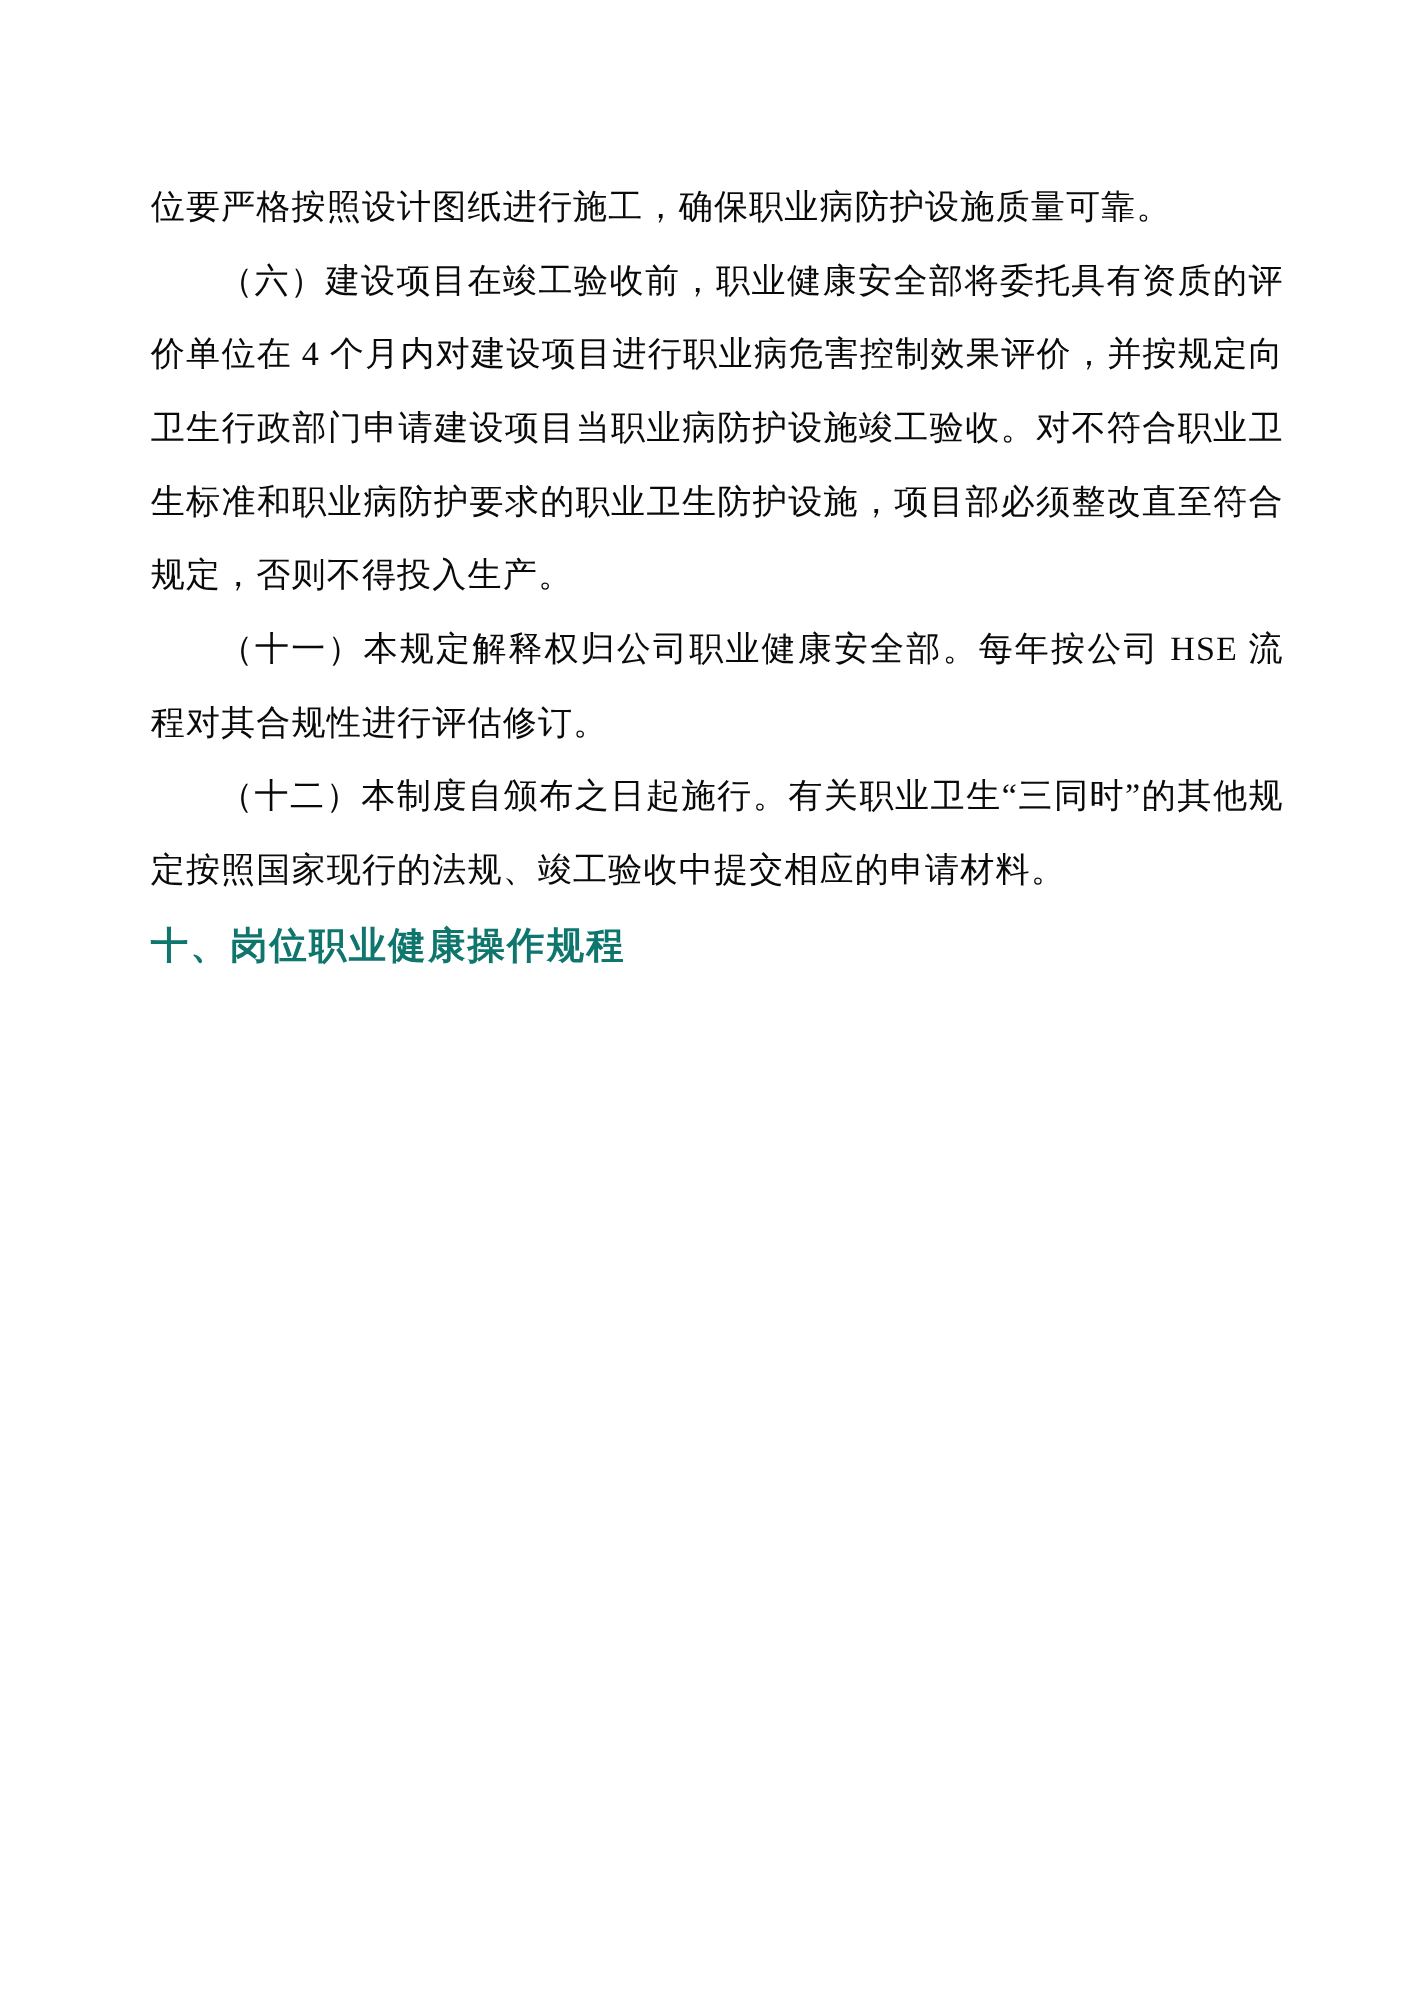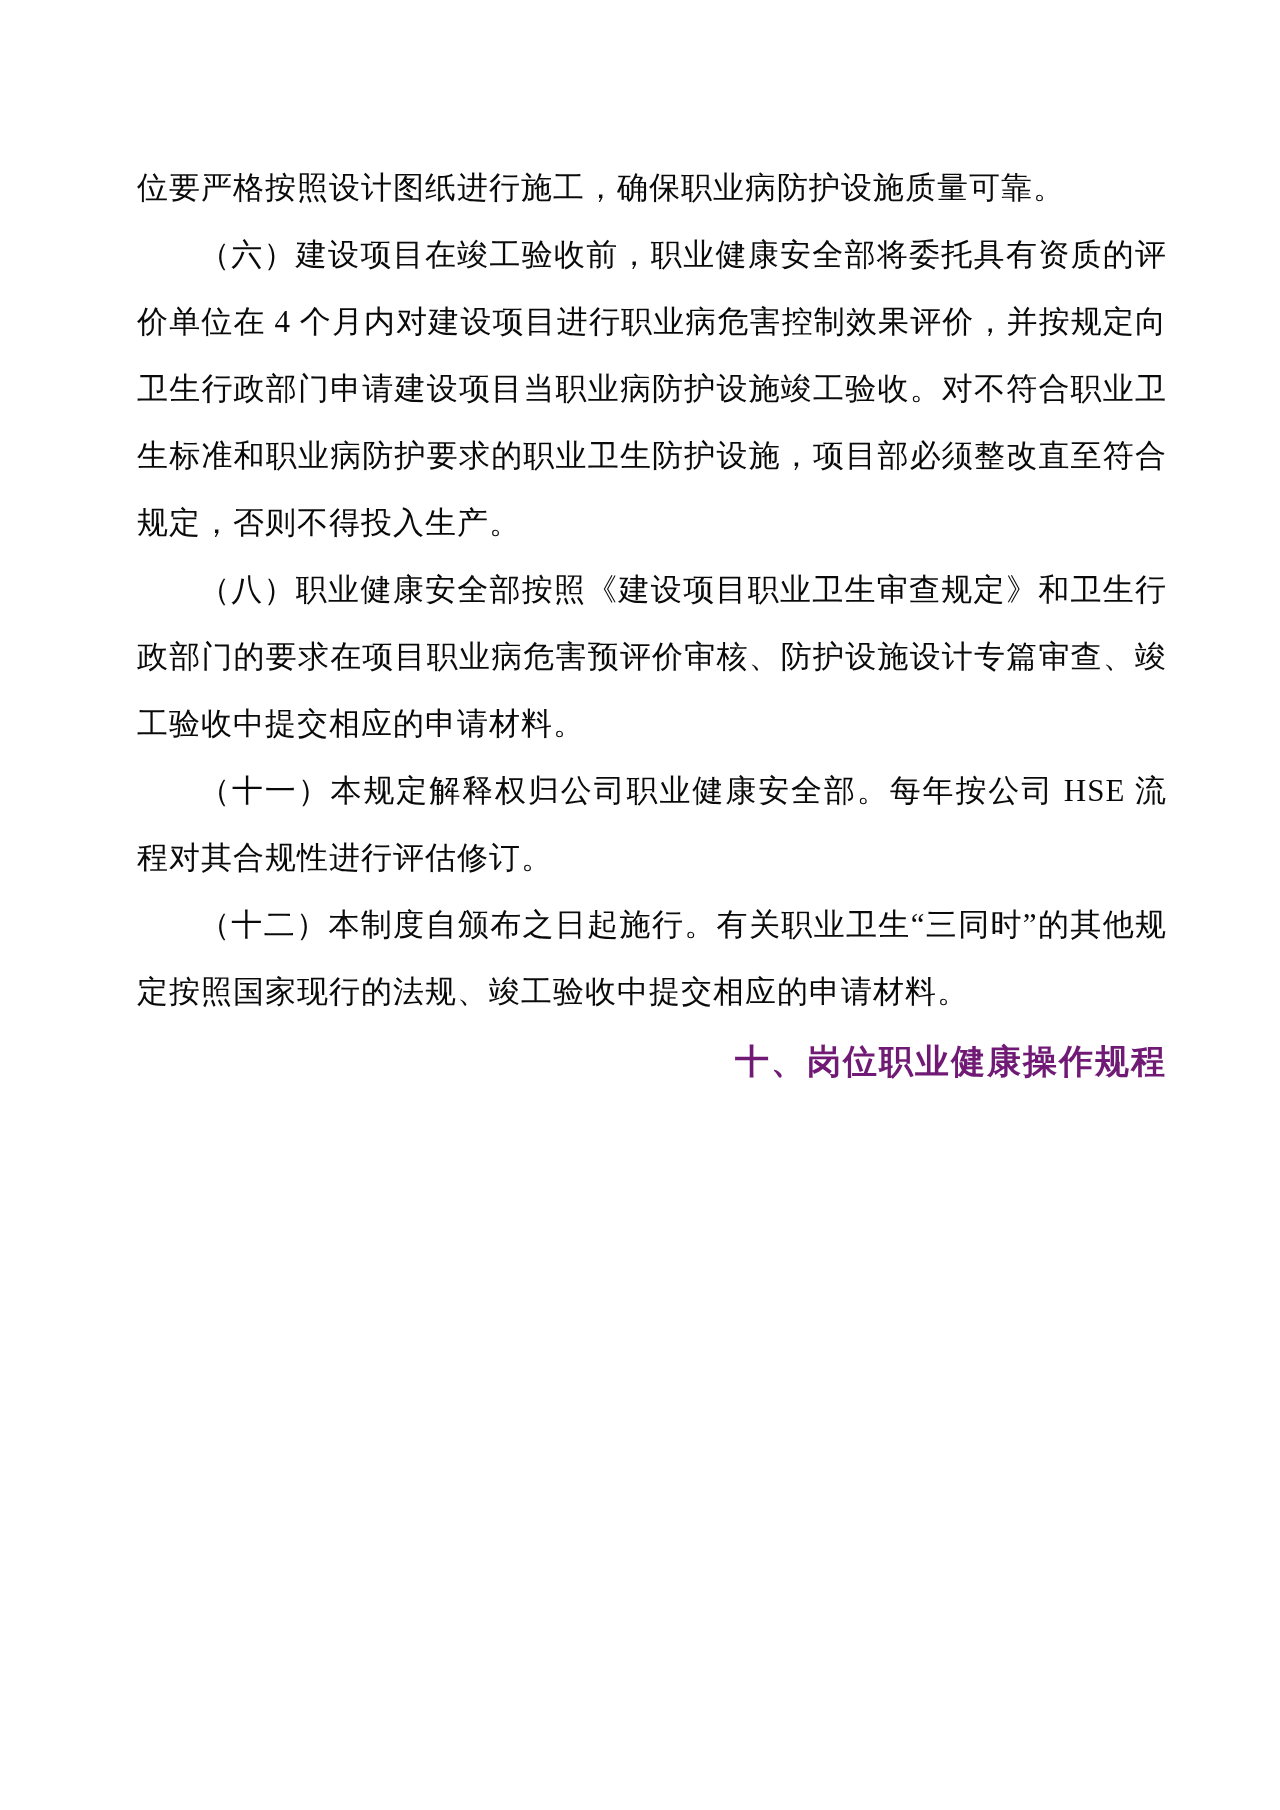--- a/index.html
+++ b/index.html
@@ -30,27 +30,27 @@
   .doc-content p {
     margin: 0;
     padding: 0;
   }
   .doc-content p.indent {
     text-indent: 2em;
   }
   .section-heading {
     margin: 0;
     padding: 0;
-    text-align: right;
+    text-align: left;
     font-family: "Liberation Sans", sans-serif;
     font-weight: bold;
     font-size: 34px;
     line-height: 72px;
     letter-spacing: 2px;
-    color: #701a75;
+    color: #0f766e;
   }
   .page-footer {
     position: absolute;
     top: 1672px;
     left: 0;
     width: 1154px;
     text-align: center;
     font-family: "Liberation Sans", sans-serif;
     font-weight: bold;
     font-size: 23px;
@@ -60,21 +60,20 @@
   }
 </style>
 </head>
 <body>
 
 <div class="page">
 
   <div class="doc-content">
     <p>位要严格按照设计图纸进行施工，确保职业病防护设施质量可靠。</p>
     <p class="indent">（六）建设项目在竣工验收前，职业健康安全部将委托具有资质的评价单位在 4 个月内对建设项目进行职业病危害控制效果评价，并按规定向卫生行政部门申请建设项目当职业病防护设施竣工验收。对不符合职业卫生标准和职业病防护要求的职业卫生防护设施，项目部必须整改直至符合规定，否则不得投入生产。</p>
-    <p class="indent">（八）职业健康安全部按照《建设项目职业卫生审查规定》和卫生行政部门的要求在项目职业病危害预评价审核、防护设施设计专篇审查、竣工验收中提交相应的申请材料。</p>
     <p class="indent">（十一）本规定解释权归公司职业健康安全部。每年按公司 HSE 流程对其合规性进行评估修订。</p>
     <p class="indent">（十二）本制度自颁布之日起施行。有关职业卫生“三同时”的其他规定按照国家现行的法规、竣工验收中提交相应的申请材料。</p>
 
     <h2 class="section-heading">十、岗位职业健康操作规程</h2>
   </div>
 
   <div class="page-footer">
     <span>第 28 页 共 46 页</span>
   </div>
 

